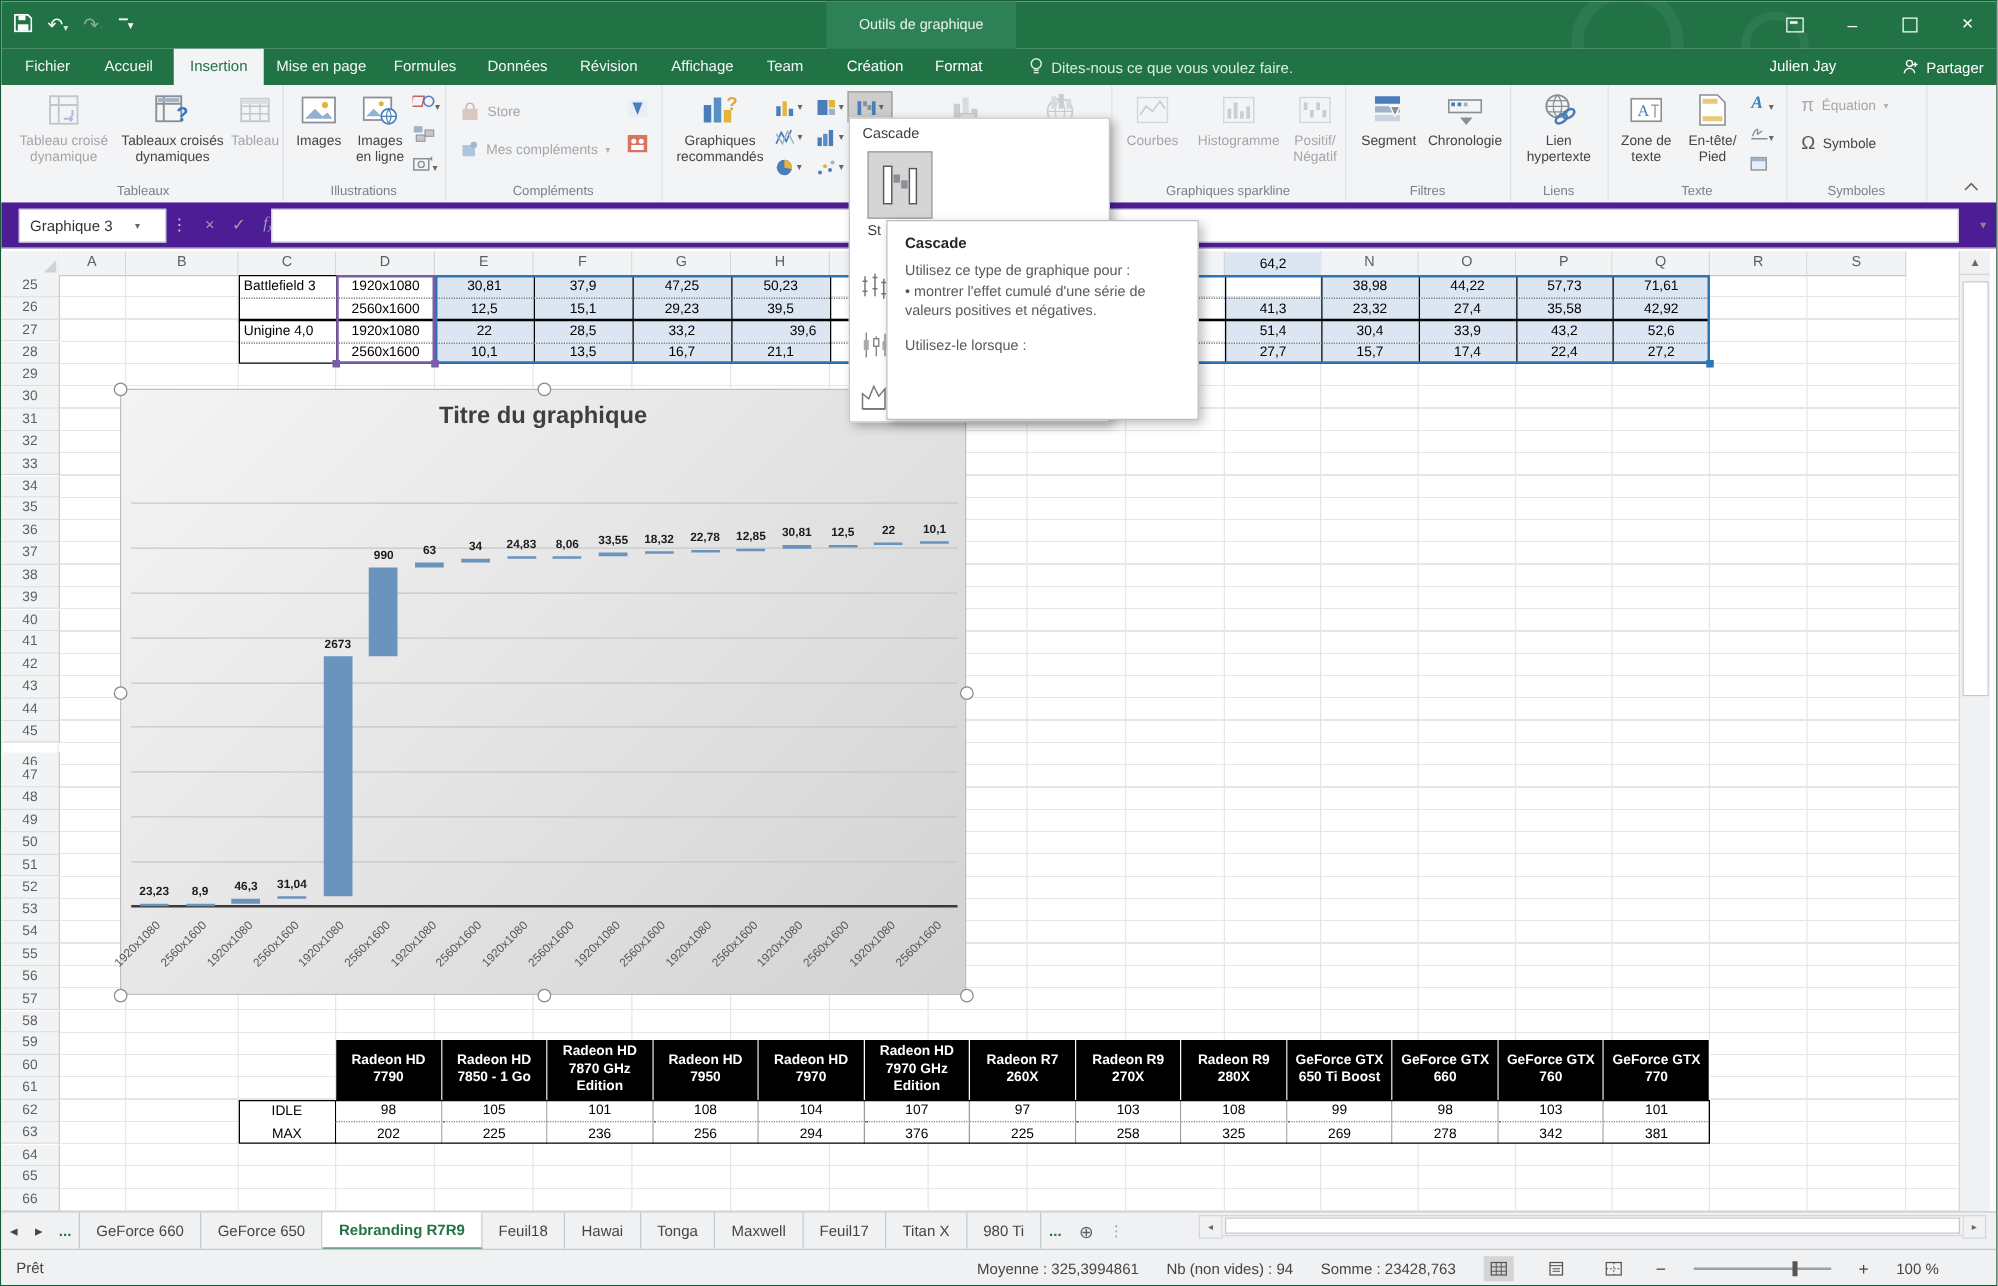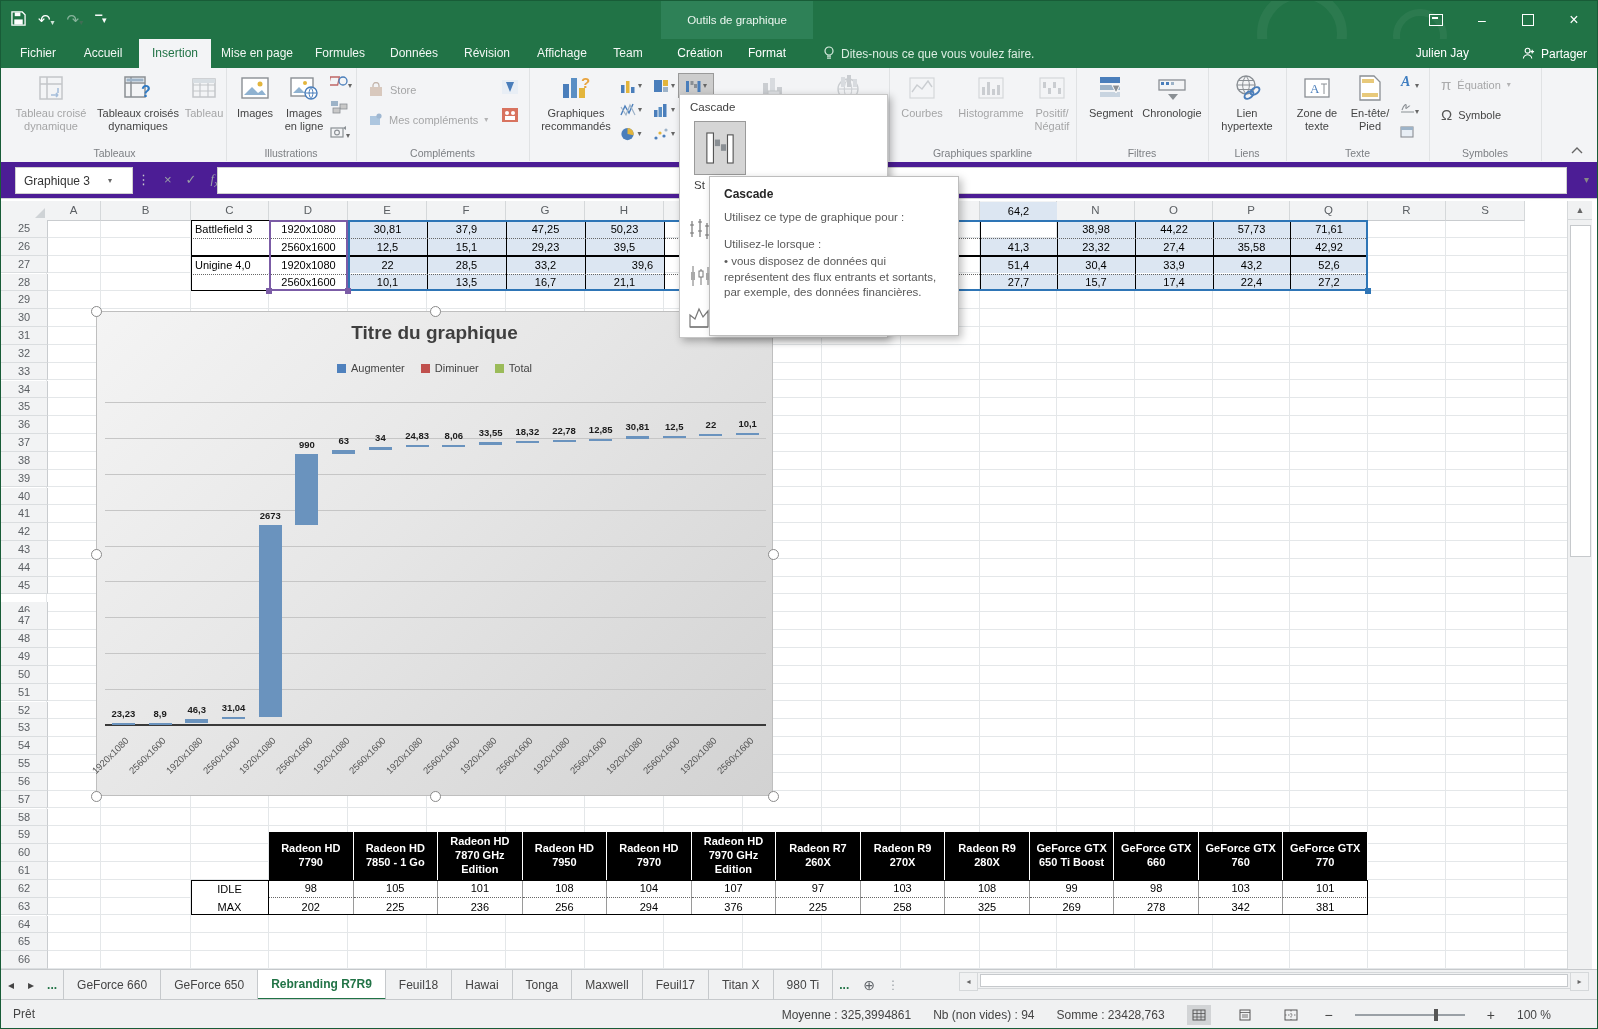--- a/index.html
+++ b/index.html
@@ -752,34 +752,20 @@
         <div class="btc" style="left: 944.308px; top: 696.667px; width: 84.5385px; height: 17.8333px; position: absolute;">325</div>
         <div class="btc" style="left: 1028.85px; top: 696.667px; width: 84.5385px; height: 17.8333px; position: absolute;">269</div>
         <div class="btc" style="left: 1113.38px; top: 696.667px; width: 84.5385px; height: 17.8333px; position: absolute;">278</div>
         <div class="btc" style="left: 1197.92px; top: 696.667px; width: 84.5385px; height: 17.8333px; position: absolute;">342</div>
         <div class="btc" style="left: 1282.46px; top: 696.667px; width: 84.5385px; height: 17.8333px; position: absolute;">381</div>
         <div class="btframe" style="left: 190px; top: 678.833px; width: 1177px; height: 35.6667px; position: absolute;"></div>
       </div>
 
     <div class="chart">
       <div class="ctitle">Titre du graphique</div>
-      <div class="clegend" id="chart-legend">
-          <span class="li">
-            <span class="sq" style="background: rgb(79, 129, 189);"></span>
-            <span>Augmenter</span>
-          </span>
-          <span class="li">
-            <span class="sq" style="background: rgb(192, 80, 77);"></span>
-            <span>Diminuer</span>
-          </span>
-          <span class="li">
-            <span class="sq" style="background: rgb(155, 187, 89);"></span>
-            <span>Total</span>
-          </span>
-        </div>
       <div id="chart-plot">
           <div class="cgrid" style="left: 8px; top: 377.111px; width: 661px; position: absolute;"></div>
           <div class="cgrid" style="left: 8px; top: 341.222px; width: 661px; position: absolute;"></div>
           <div class="cgrid" style="left: 8px; top: 305.333px; width: 661px; position: absolute;"></div>
           <div class="cgrid" style="left: 8px; top: 269.444px; width: 661px; position: absolute;"></div>
           <div class="cgrid" style="left: 8px; top: 233.556px; width: 661px; position: absolute;"></div>
           <div class="cgrid" style="left: 8px; top: 197.667px; width: 661px; position: absolute;"></div>
           <div class="cgrid" style="left: 8px; top: 161.778px; width: 661px; position: absolute;"></div>
           <div class="cgrid" style="left: 8px; top: 125.889px; width: 661px; position: absolute;"></div>
           <div class="cgrid" style="left: 8px; top: 90px; width: 661px; position: absolute;"></div>
@@ -886,23 +872,23 @@
           <path d="M2 22V10l5 4 4-10 4 8 5-6v16z" fill="none" stroke="#777" stroke-width="1.2"></path>
           <path d="M2 22h18" stroke="#777" stroke-width="1.4"></path>
         </svg>
     </div>
   </div>
 
   <div class="tooltip">
     <div class="ttitle">Cascade</div>
     <div class="tbody">
       <p>Utilisez ce type de graphique pour :</p>
+      <p>• montrer l'effet cumulé d'une série de valeurs positives et négatives.</p>
       <div class="tgap"></div>
       <p>Utilisez-le lorsque :</p>
-      <p>• vous disposez de données qui représentent des flux entrants et sortants, par exemple, des données financières.</p>
     </div>
   </div>
 
   <div class="tabbar">
     <div class="navarr">◂</div>
     <div class="navarr">▸</div>
     <div class="tdots">...</div>
     <div id="sheettabs" style="display:flex">
         <div class="stab first">GeForce 660</div>
         <div class="stab">GeForce 650</div>

